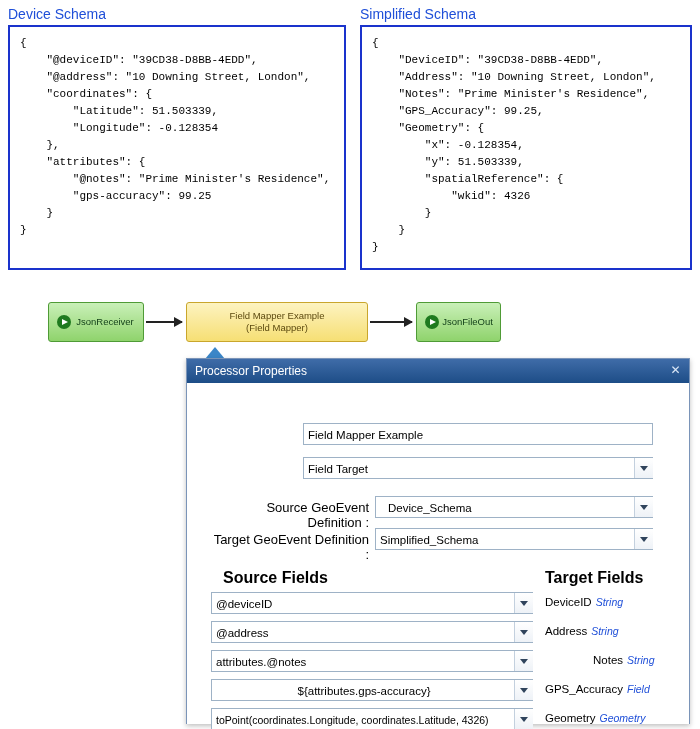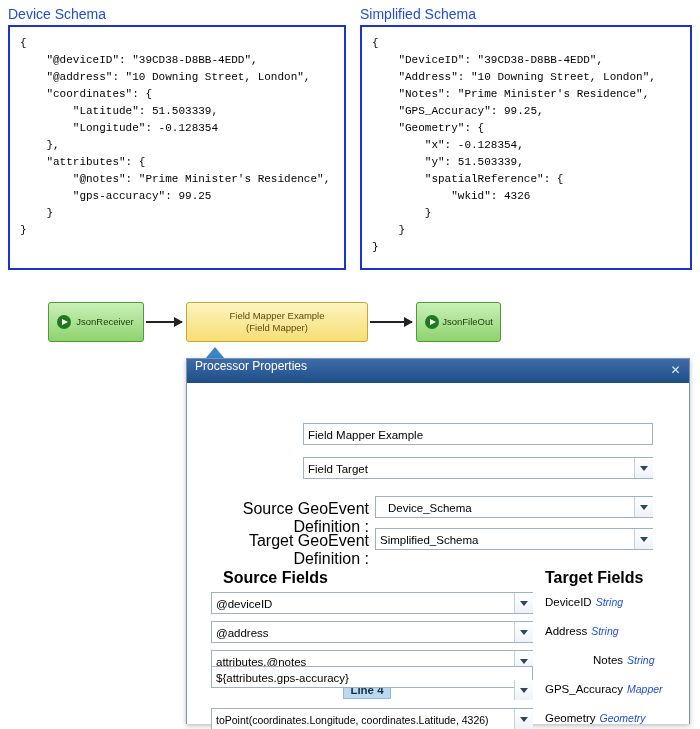--- a/index.html
+++ b/index.html
@@ -107,21 +107,21 @@
     background: #ffffff;
     box-sizing: border-box;
     box-shadow: 0 2px 5px rgba(0,0,0,0.25);
   }
   .dialog-title {
     height: 24px;
     background: linear-gradient(#3f6ca8, #1d4d87);
     color: #ffffff;
     font-size: 12px;
     display: flex;
-    align-items: flex-start;
+    align-items: center;
     padding: 0 8px;
     position: relative;
   }
   .dialog-close {
     position: absolute;
     right: 6px;
     top: 4px;
     width: 15px;
     height: 15px;
     color: #dce8f7;
@@ -129,21 +129,21 @@
     text-align: center;
     line-height: 15px;
   }
   .dialog-body {
     position: relative;
     height: 341px;
     background: #ffffff;
   }
   .form-label {
     position: absolute;
-    font-size: 16px;
+    font-size: 13px;
     color: #000;
     text-align: right;
   }
   .field {
     position: absolute;
     box-sizing: border-box;
     border: 1px solid #9eb2c6;
     background: #ffffff;
     font-family: "Liberation Sans", sans-serif;
     font-size: 11.5px;
@@ -323,26 +323,26 @@
     <div class="line-tag" style="top:268px;">Line 3</div>
     <div class="field dd" style="left:24px; top:267px; width:322px;">attributes.@notes</div>
     <div class="dd-btn" style="position:absolute; left:327px; top:268px; height:20px;">
         <span class="caret"></span>
       </div>
     <div class="target-field" style="left:358px; top:271px;padding-left:48px;">
       <span>Notes</span><span class="ttype">String</span>
     </div>
 
     <div class="line-tag" style="top:297px;">Line 4</div>
-    <div class="field dd" style="left:24px; top:283px; width:322px;">${attributes.gps-accuracy}</div>
+    <div class="field dd" style="left:24px; top:296px; width:322px;text-align:center;">${attributes.gps-accuracy}</div>
     <div class="dd-btn" style="position:absolute; left:327px; top:297px; height:20px;">
         <span class="caret"></span>
       </div>
     <div class="target-field" style="left:358px; top:300px;">
-      <span>GPS_Accuracy</span><span class="ttype">Mapper</span>
+      <span>GPS_Accuracy</span><span class="ttype">Field</span>
     </div>
 
     <div class="line-tag" style="top:326px;">Line 5</div>
     <div class="field dd" style="left:24px; top:325px; width:322px; font-size:10.5px;">toPoint(coordinates.Longitude, coordinates.Latitude, 4326)</div>
     <div class="dd-btn" style="position:absolute; left:327px; top:326px; height:20px;">
         <span class="caret"></span>
       </div>
     <div class="target-field" style="left:358px; top:329px;">
       <span>Geometry</span><span class="ttype">Geometry</span>
     </div>

